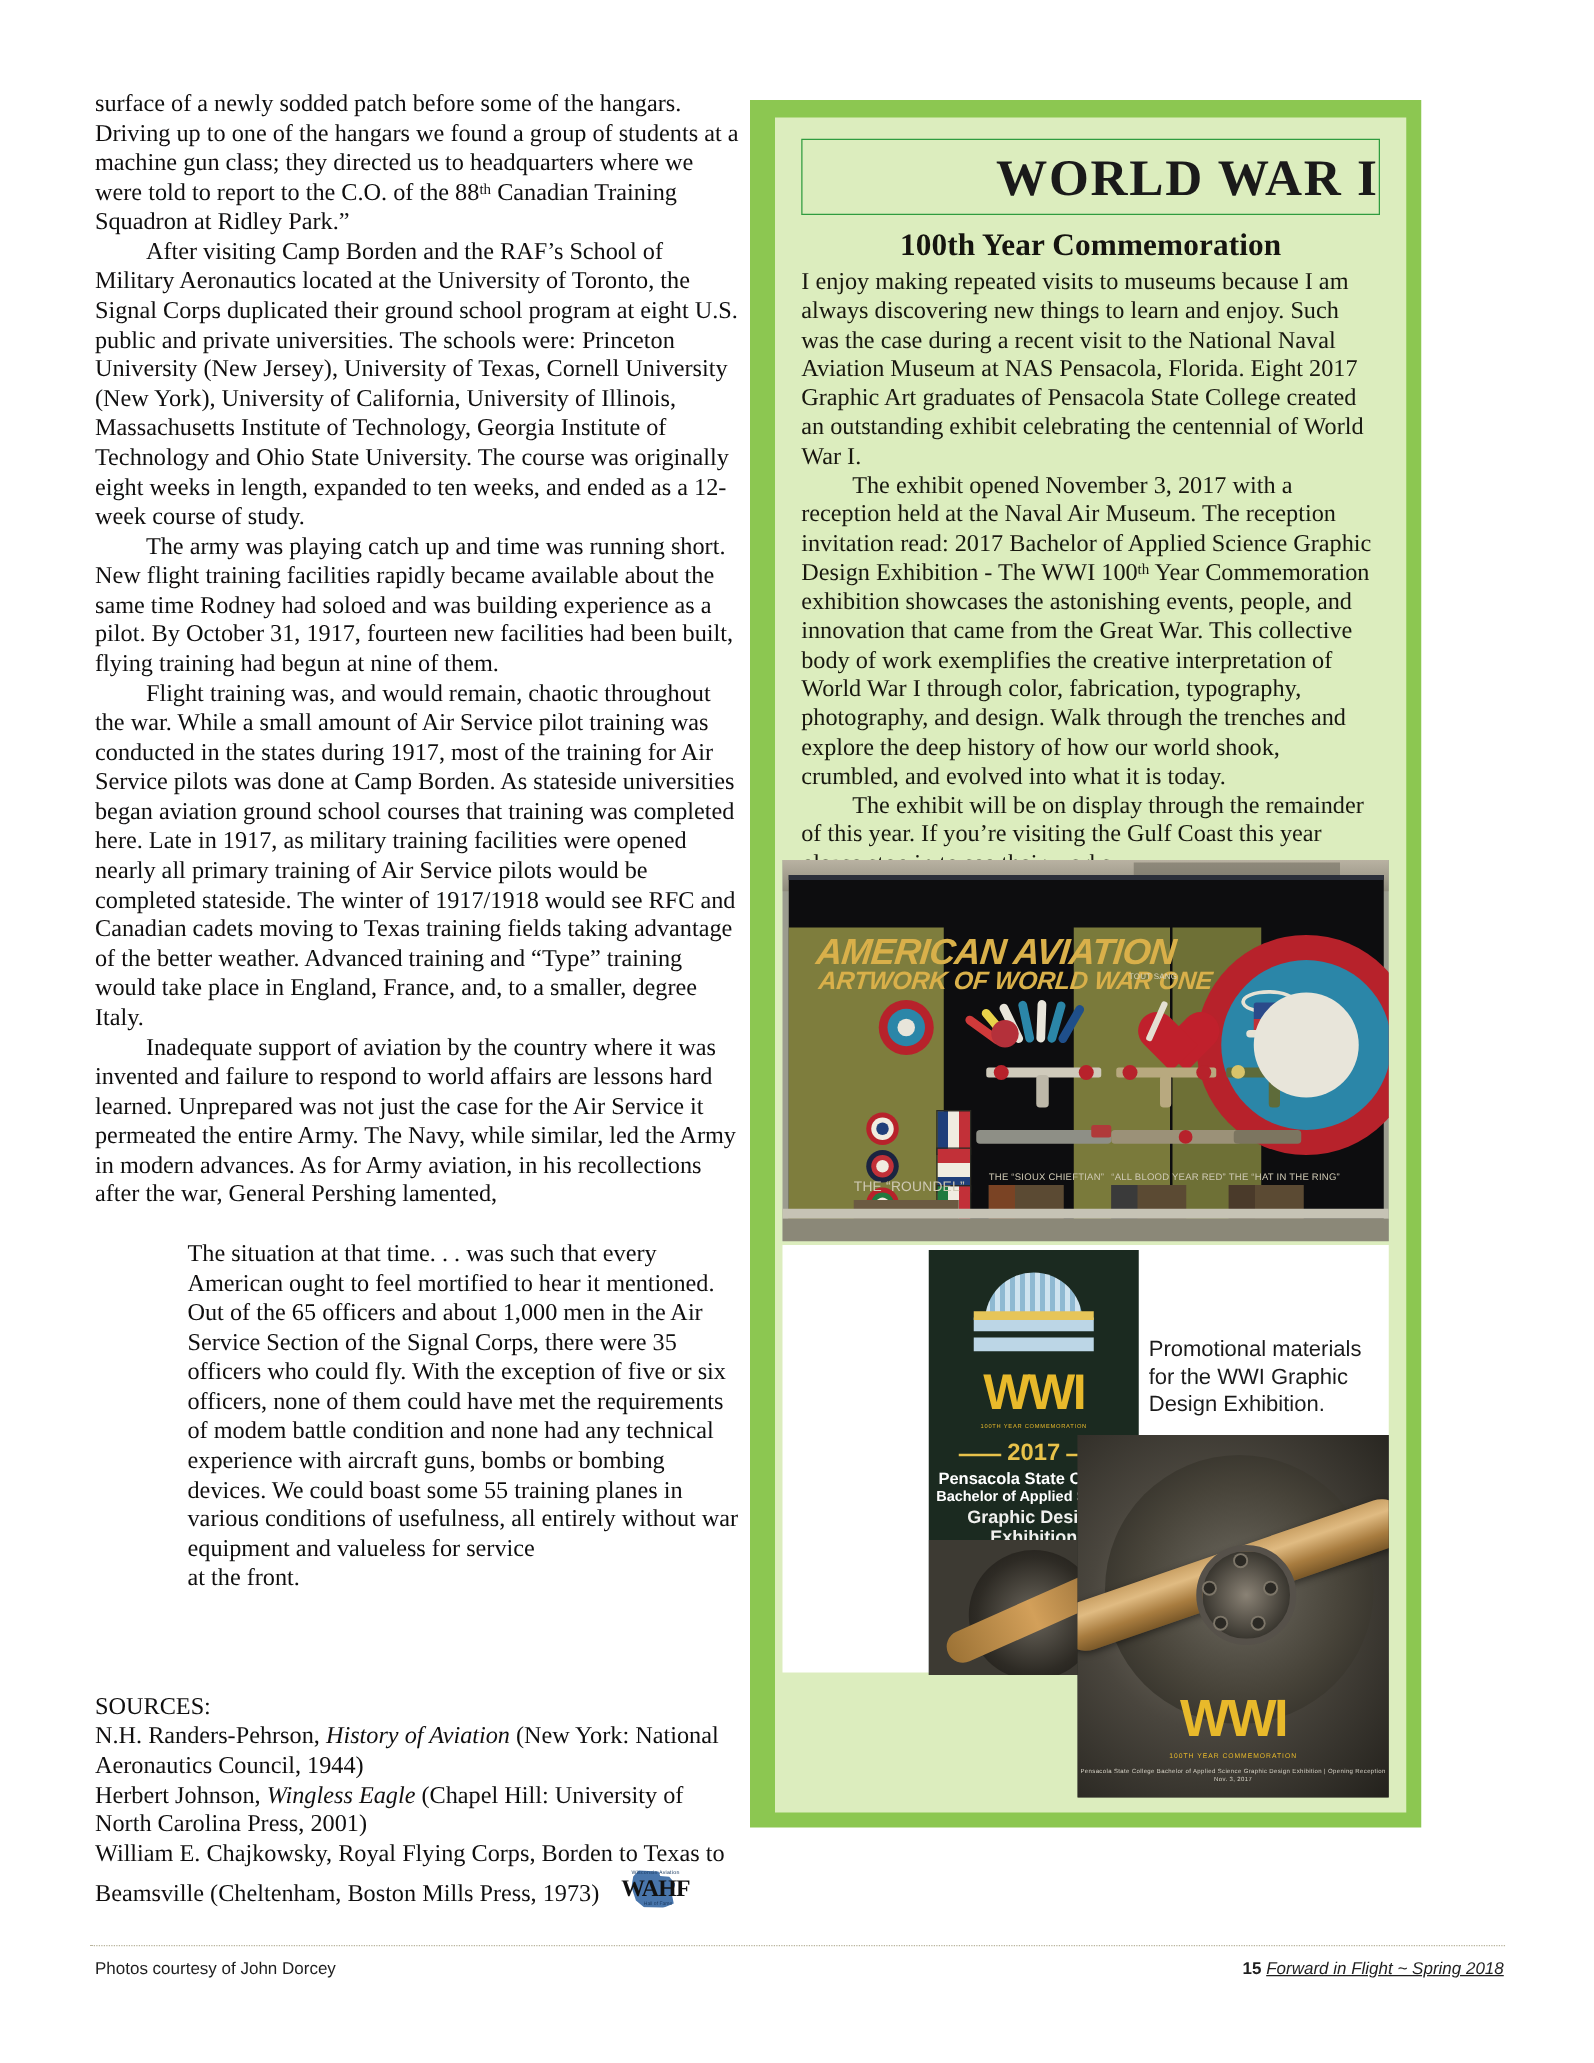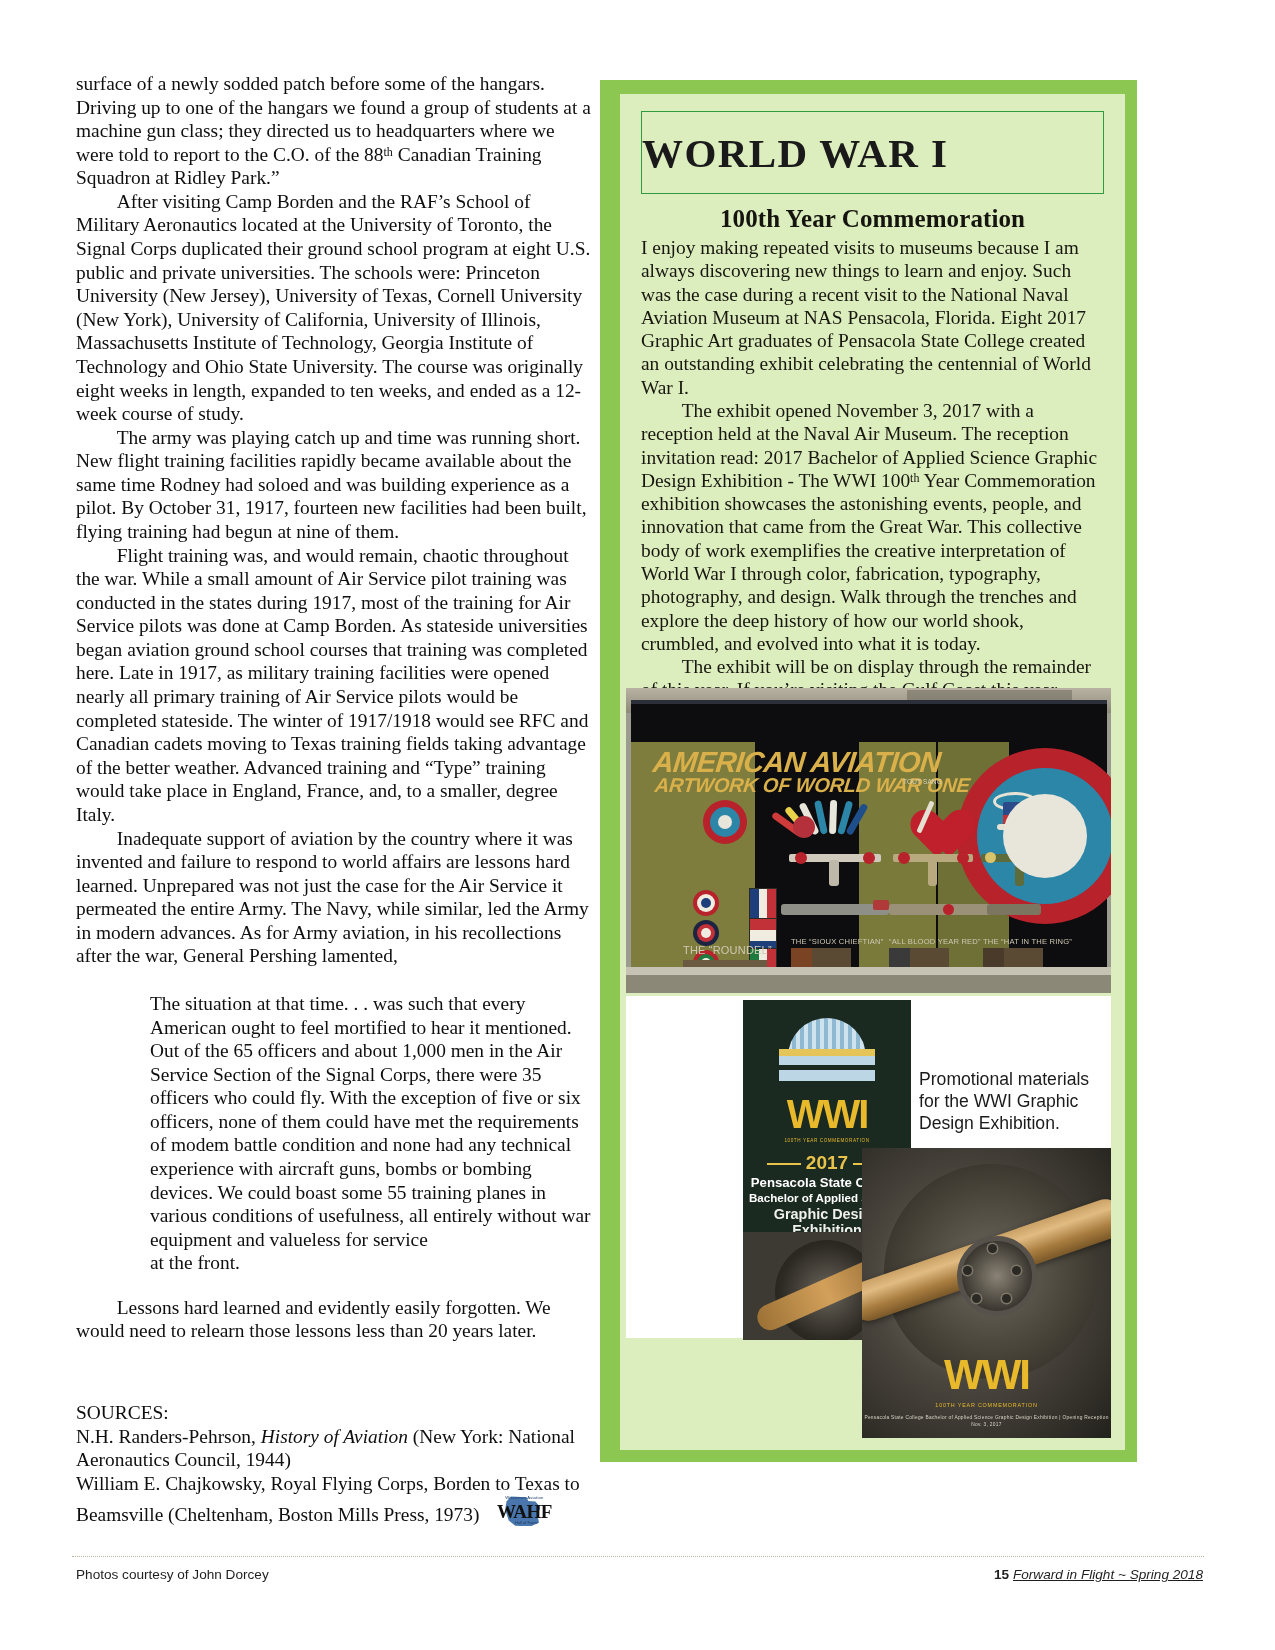--- a/index.html
+++ b/index.html
@@ -79,22 +79,22 @@
   .green-inner{
     width:100%;height:100%;
     background:#dcedbe;
     box-sizing:border-box;
     padding:17px 21px 0 21px;
     position:relative;
   }
   .ww1-titlebox{
     border:1.4px solid #2f9c3f;
     box-sizing:border-box;
-    height:83px;
-    display:flex;align-items:center;justify-content:flex-start;
+    height:61px;
+    display:flex;align-items:center;justify-content:flex-end;
     margin-bottom:11px;
   }
   .ww1-title{
     font-family:"Liberation Serif", serif;
     font-weight:bold;
     font-size:41px;
     letter-spacing:1.4px;
     color:#1a1a1a;
   }
   .commem{
@@ -281,29 +281,29 @@
     <p class="indent">The army was playing catch up and time was running short. New flight training facilities rapidly became available about the same time Rodney had soloed and was building experience as a pilot. By October 31, 1917, fourteen new facilities had been built, flying training had begun at nine of them.</p>
     <p class="indent">Flight training was, and would remain, chaotic throughout the war. While a small amount of Air Service pilot training was conducted in the states during 1917, most of the training for Air Service pilots was done at Camp Borden. As stateside universities began aviation ground school courses that training was completed here. Late in 1917, as military training facilities were opened nearly all primary training of Air Service pilots would be completed stateside. The winter of 1917/1918 would see RFC and Canadian cadets moving to Texas training fields taking advantage of the better weather. Advanced training and “Type” training would take place in England, France, and, to a smaller, degree Italy.</p>
     <p class="indent">Inadequate support of aviation by the country where it was invented and failure to respond to world affairs are lessons hard learned. Unprepared was not just the case for the Air Service it permeated the entire Army. The Navy, while similar, led the Army in modern advances. As for Army aviation, in his recollections after the war, General Pershing lamented,</p>
 
     <div class="blockquote">
       <p>The situation at that time. . . was such that every American ought to feel mortified to hear it mentioned. Out of the 65 officers and about 1,000 men in the Air Service Section of the Signal Corps, there were 35 officers who could fly. With the exception of five or six officers, none of them could have met the requirements of modem battle condition and none had any technical experience with aircraft guns, bombs or bombing devices. We could boast some 55 training planes in various conditions of usefulness, all entirely without war equipment and valueless for service</p>
       <p>at the front.</p>
     </div>
 
     <div class="gap-sm"></div>
-    <p class="indent">Lessons hard learned and evidently easily forgotten. We would need to relearn those lessons less than 20 years later.</p>
 
     <div class="gap-lg"></div>
 
     <div class="sources">
       <span class="ln">SOURCES:</span>
 
       <span class="ln"><span>N.H. Randers-Pehrson, </span><i class="t">History of Aviation</i><span> (New York: National Aeronautics Council, 1944)</span></span>
 
+      <span class="ln"><span>Herbert Johnson, </span><i class="t">Wingless Eagle</i><span> (Chapel Hill: University of North Carolina Press, 2001)</span></span>
 
 
       <span class="ln"><span>William E. Chajkowsky, Royal Flying Corps, Borden to Texas to Beamsville (Cheltenham, Boston Mills Press, 1973)</span><span class="wahf-wrap"><span class="wahf-state"></span><span class="wahf-top">Wisconsin Aviation</span><span class="wahf-text">WAHF</span><span class="wahf-bot">Hall of Fame</span></span></span>
     </div>
   </div>
 
   <div class="green-panel">
     <div class="green-inner">
 
       <div class="ww1-titlebox">

